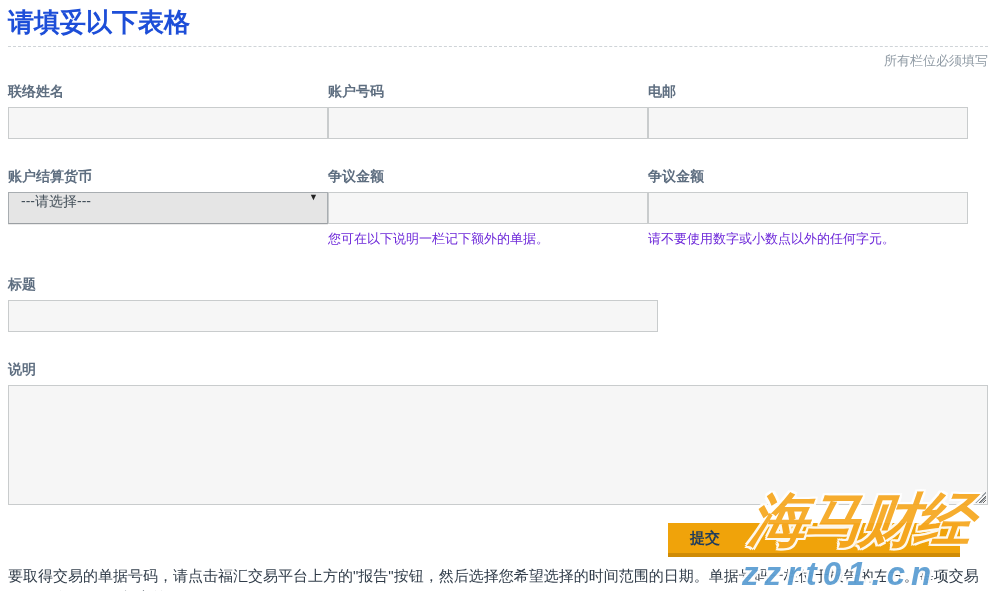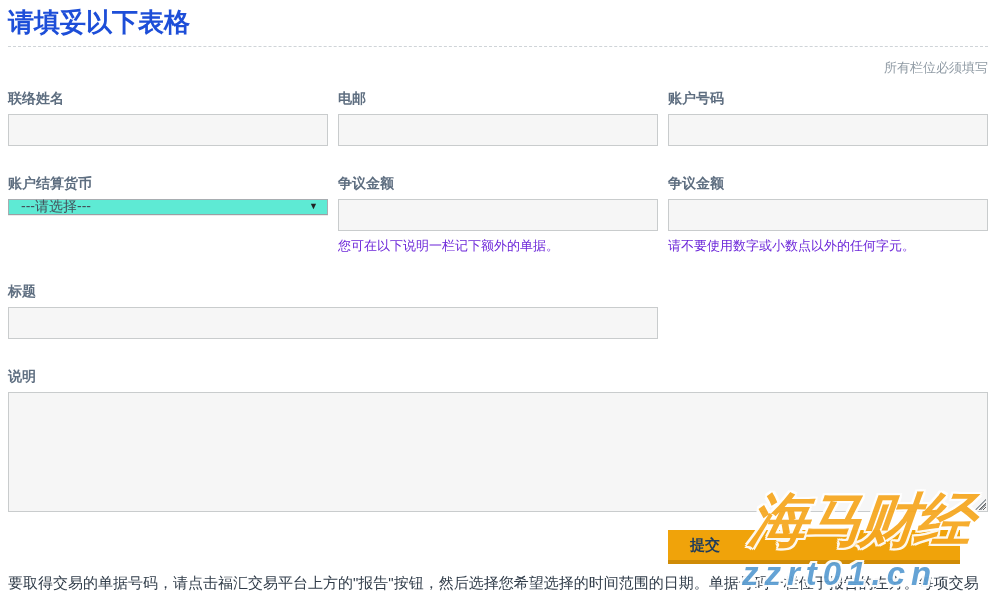--- a/index.html
+++ b/index.html
@@ -7,43 +7,43 @@
     width:995px;height:591px;overflow:hidden;position:relative;
     font-family:"Liberation Sans","DejaVu Sans",sans-serif;
   }
   .page{position:relative;width:995px;height:591px;padding:0 7px 0 8px;box-sizing:border-box;}
 
   h1.title{
     margin:6px 0 0 0;font-size:26px;font-weight:bold;color:#1d4ed8;line-height:1.25;
   }
   .divider{border-bottom:1px dashed #cfd4d8;margin-top:7px;}
   .required-note{
-    text-align:right;color:#8f9aa4;font-size:13px;margin-top:12px;
+    text-align:right;color:#8f9aa4;font-size:13px;margin-top:5px;
   }
 
-  .form-row{display:flex;gap:10px;}
+  .form-row{display:flex;}
   .row1{margin-top:13px;}
   .row2{margin-top:29px;}
   .row3{margin-top:29px;}
   .row4{margin-top:29px;}
   .col{width:320px;box-sizing:border-box;}
   .col-wide{width:650px;}
   .col-full{width:941px;}
 
   label.field-label{
     display:block;font-size:14px;font-weight:bold;color:#5e6e80;margin-bottom:6px;
   }
   input.text-input{
     display:block;width:100%;height:32px;box-sizing:border-box;
     background:#f6f6f6;border:1px solid #c9cccd;outline:none;
     font-size:14px;padding:0 8px;color:#333;
   }
   .select-box{
-    display:flex;align-items:center;justify-content:space-between;
-    width:100%;height:16px;box-sizing:border-box;background:#5eead4;
+    display:flex;align-items:flex-start;justify-content:space-between;
+    width:100%;height:32px;box-sizing:border-box;background:#e5e5e5;
     border:1px solid #a8adb1;border-bottom-color:#9b9fa3;padding:0 9px 0 12px;
     font-size:14px;color:#44505a;cursor:pointer;
     box-shadow:0 1px 0 rgba(0,0,0,0.08);
   }
   .select-box .arrow{font-size:9px;color:#222;line-height:1;}
   .helper-text{
     font-size:13px;color:#6d28d9;margin-top:7px;line-height:1.3;
   }
 
   .textarea-wrap{position:relative;width:980px;}
@@ -92,25 +92,25 @@
   <h1 class="title">请填妥以下表格</h1>
   <div class="divider"></div>
   <div class="required-note">所有栏位必须填写</div>
 
   <div class="form-row row1">
     <div class="col">
       <label class="field-label">联络姓名</label>
       <input type="text" class="text-input" value="" style="">
     </div>
     <div class="col">
-      <label class="field-label">电邮</label>
+      <label class="field-label">账户号码</label>
       <input type="text" class="text-input" value="" style="">
     </div>
     <div class="col">
-      <label class="field-label">账户号码</label>
+      <label class="field-label">电邮</label>
       <input type="text" class="text-input" value="" style="">
     </div>
   </div>
 
   <div class="form-row row2">
     <div class="col">
       <label class="field-label">账户结算货币</label>
       <div class="select-box">
         <span>---请选择---</span>
         <span class="arrow">▼</span>

